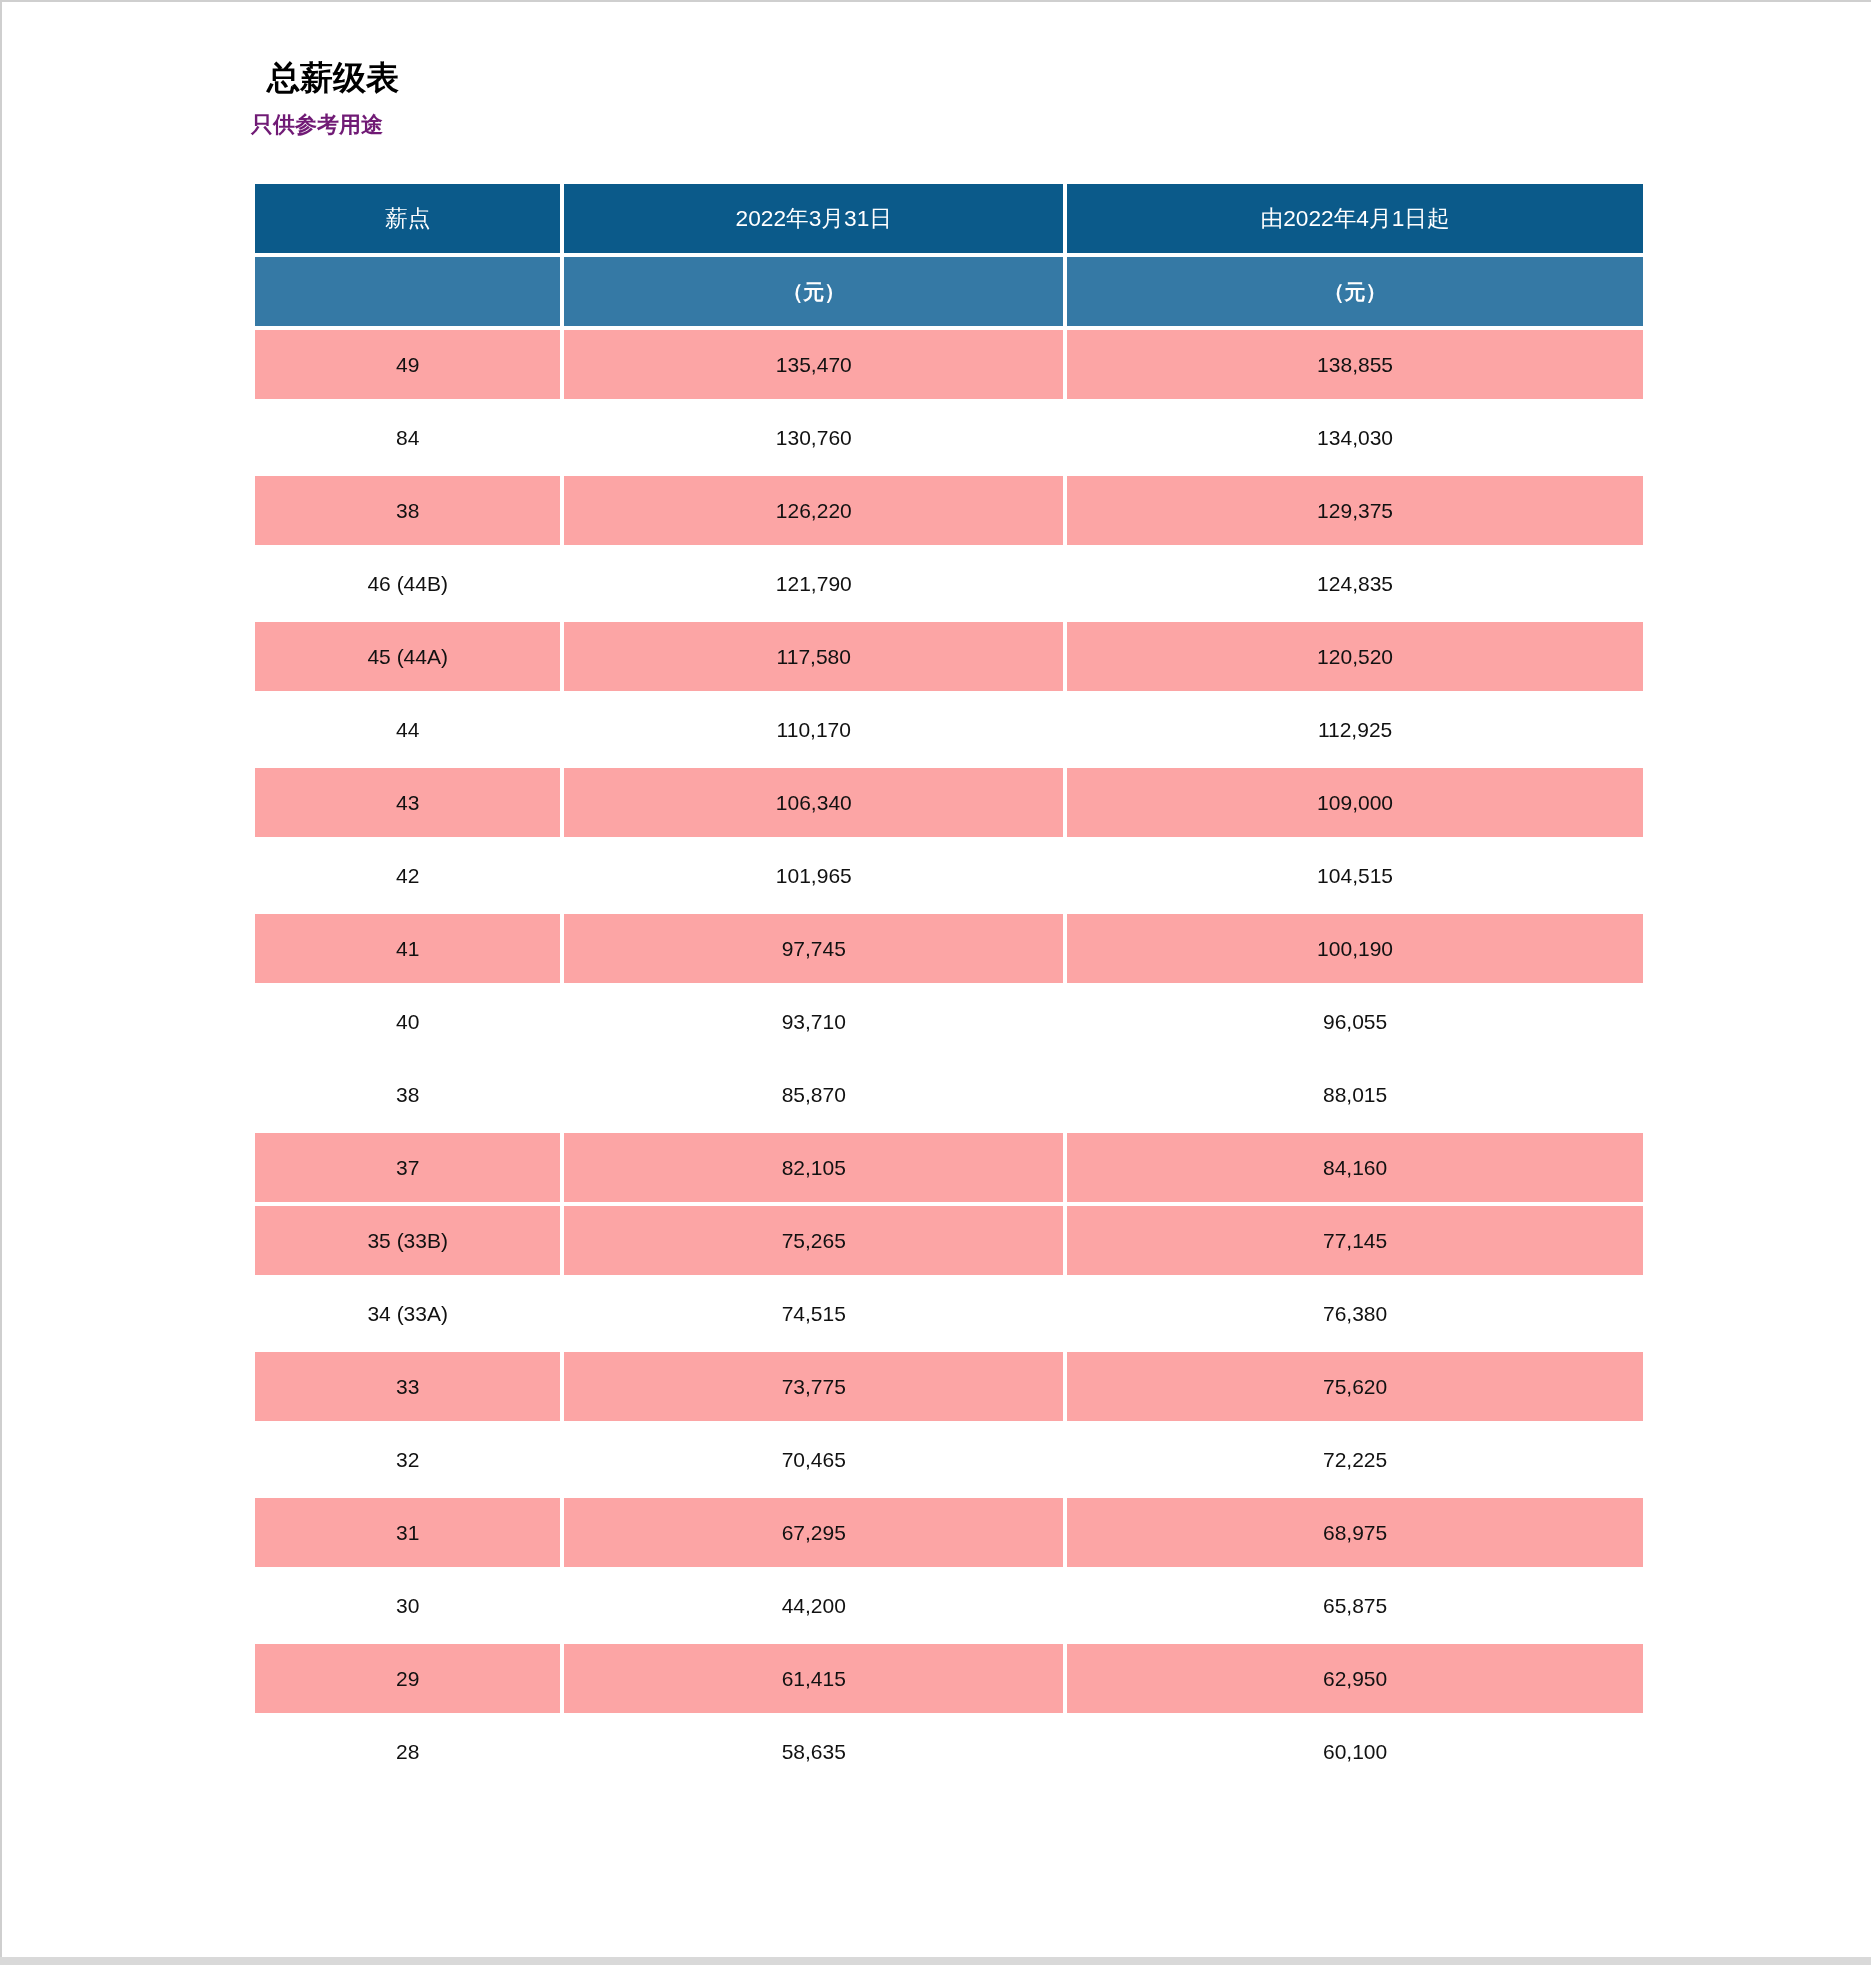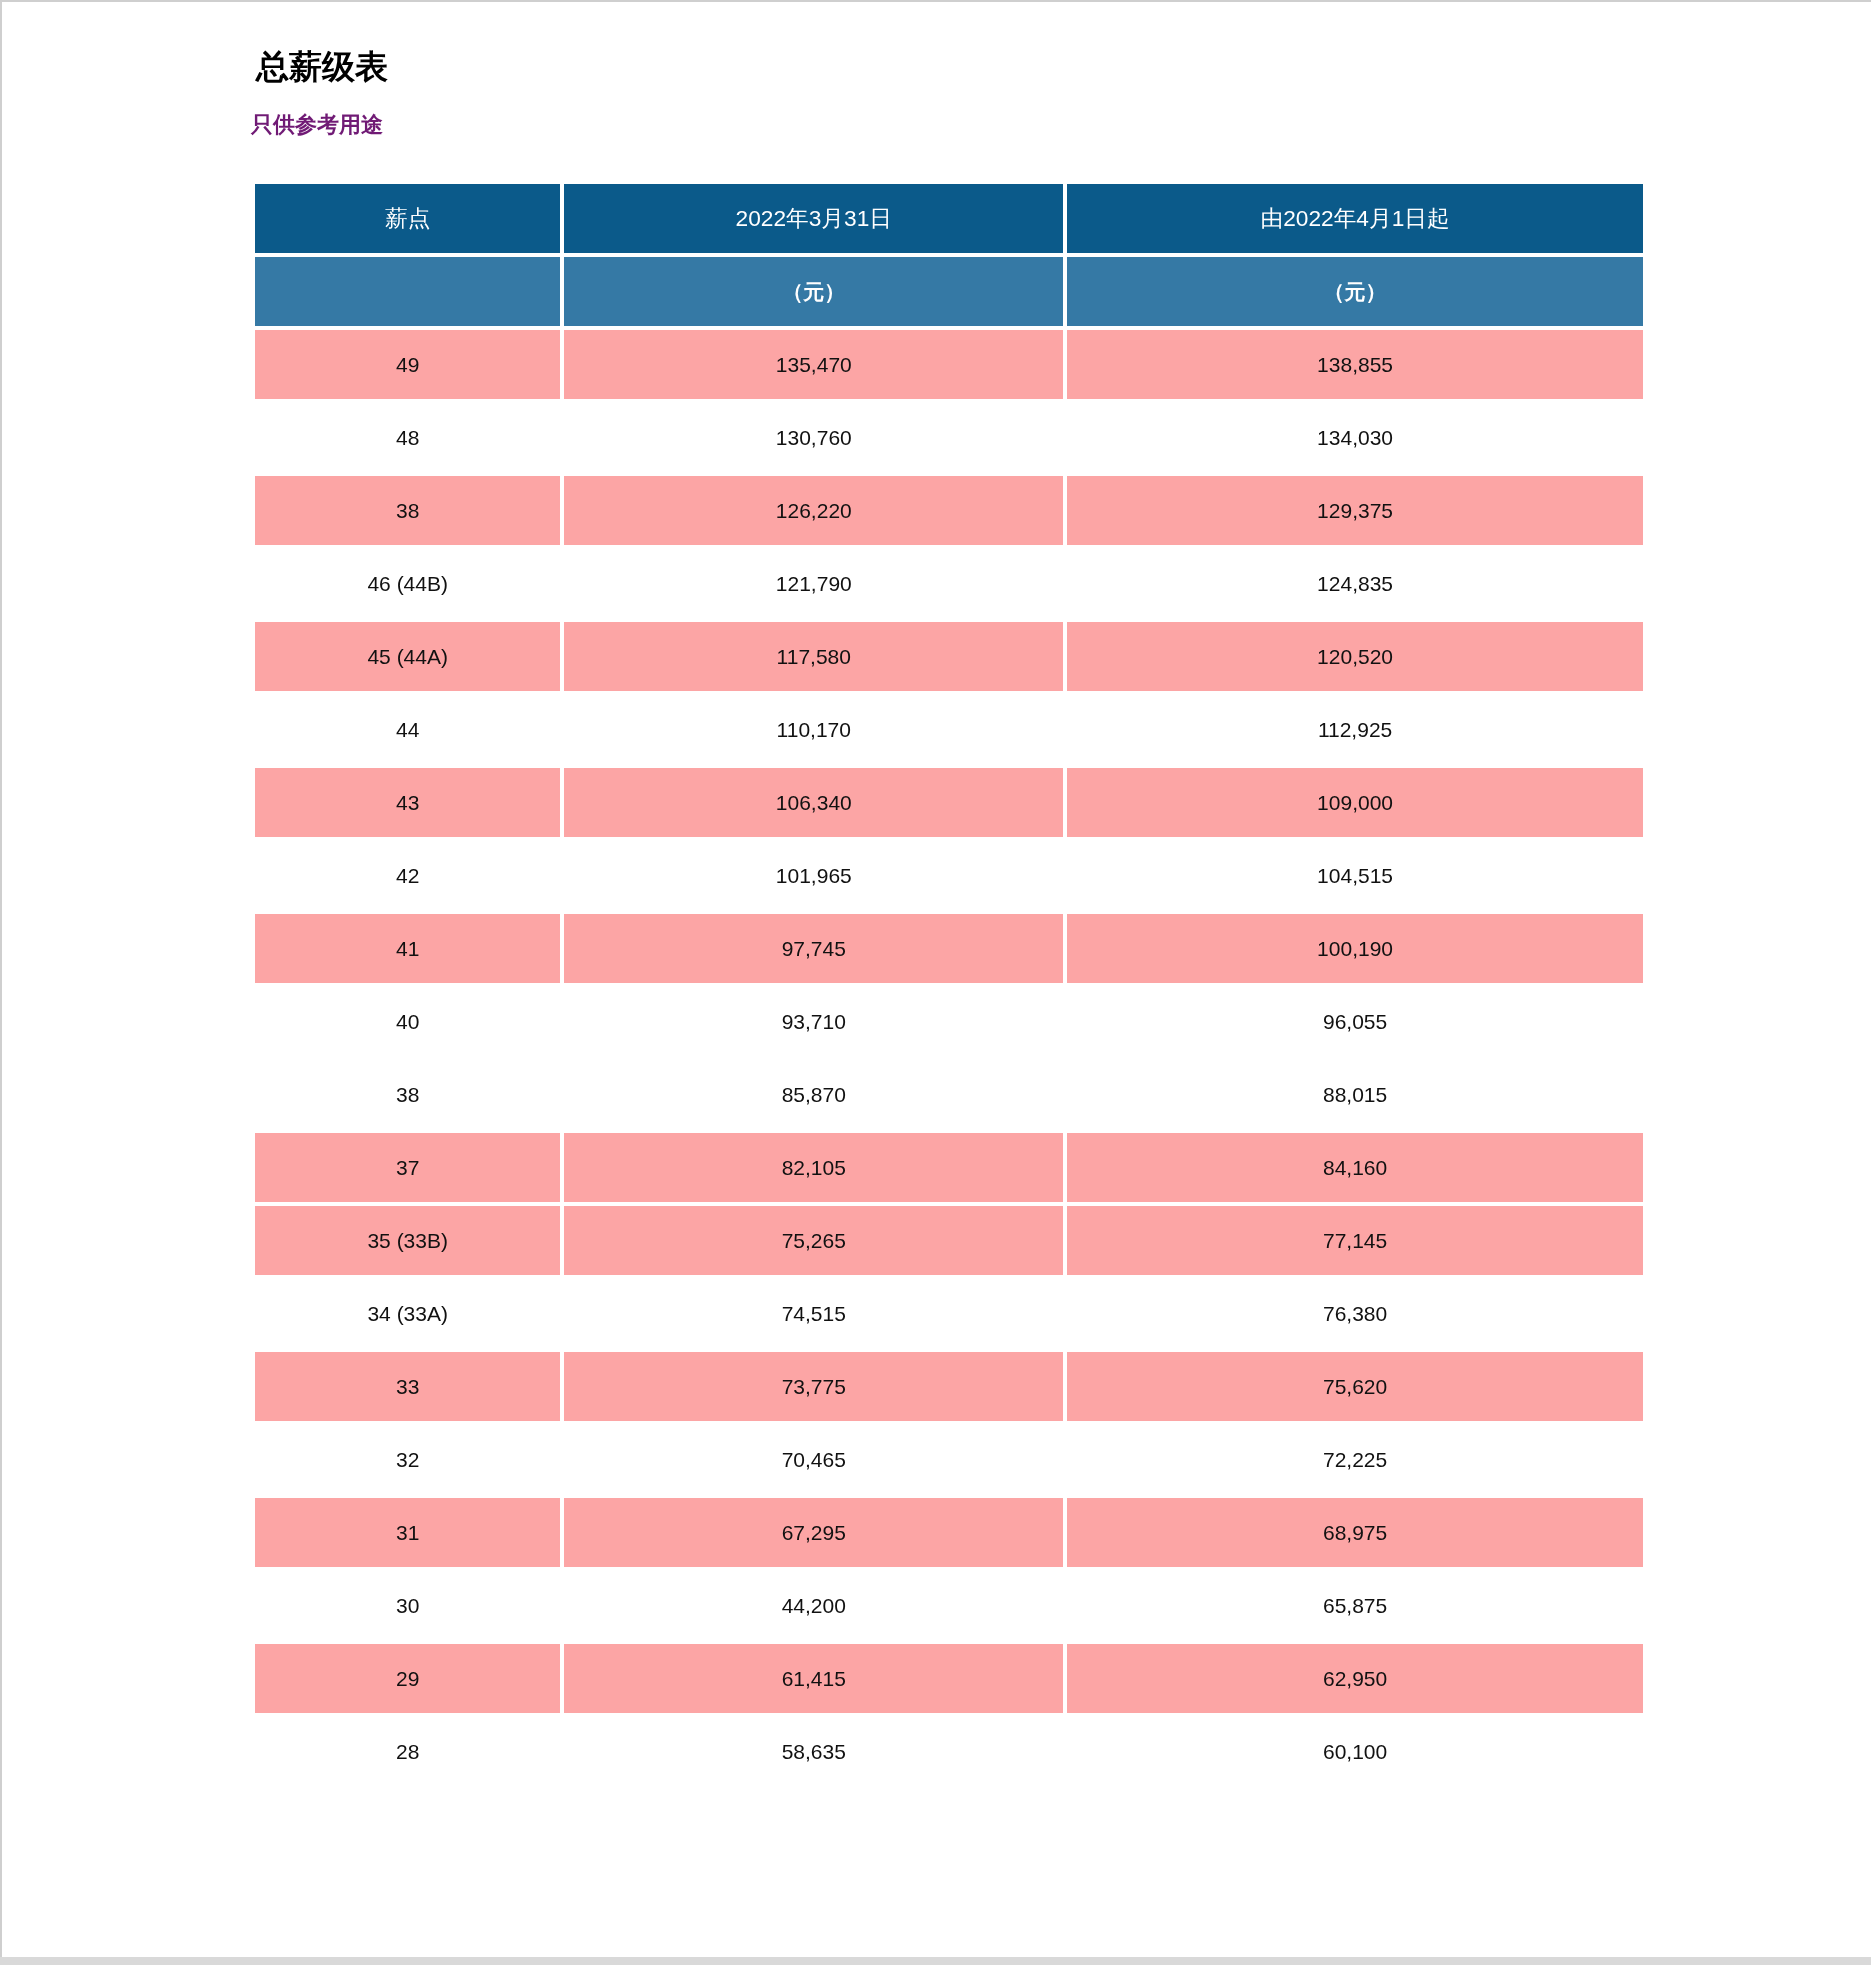--- a/index.html
+++ b/index.html
@@ -21,21 +21,21 @@
     position: absolute; top: 0; left: 0; width: 1.5px; height: 1965px;
     background: #cfcfcf;
   }
   .hscrollbar {
     position: absolute; left: 0; bottom: 0; width: 1871px; height: 7.6px;
     background: #d9d9d9;
   }
   .page-title {
     position: absolute; left: 251px; top: 44px;
     font-size: 33px; font-weight: bold; color: #000000;
-    line-height: 1.1; margin: 5px;
+    line-height: 1.1; margin: 16px;
   }
   .page-subtitle {
     position: absolute; left: 251px; top: 113px;
     font-size: 22px; font-weight: bold; color: #701a75;
     line-height: 1.1; margin: 0;
   }
   .table-wrap {
     position: absolute; left: 251px; top: 180px; width: 1396px;
   }
   table.pay-table {
@@ -99,21 +99,21 @@
           <th class="hdr2">（元）</th>
         </tr>
       </thead>
       <tbody>
           <tr class="row-gray">
             <td>49</td>
             <td>135,470</td>
             <td>138,855</td>
           </tr>
           <tr class="row-white">
-            <td>48</td>
+            <td>84</td>
             <td>130,760</td>
             <td>134,030</td>
           </tr>
           <tr class="row-gray">
             <td>38</td>
             <td>126,220</td>
             <td>129,375</td>
           </tr>
           <tr class="row-white">
             <td>46 (44B)</td>

